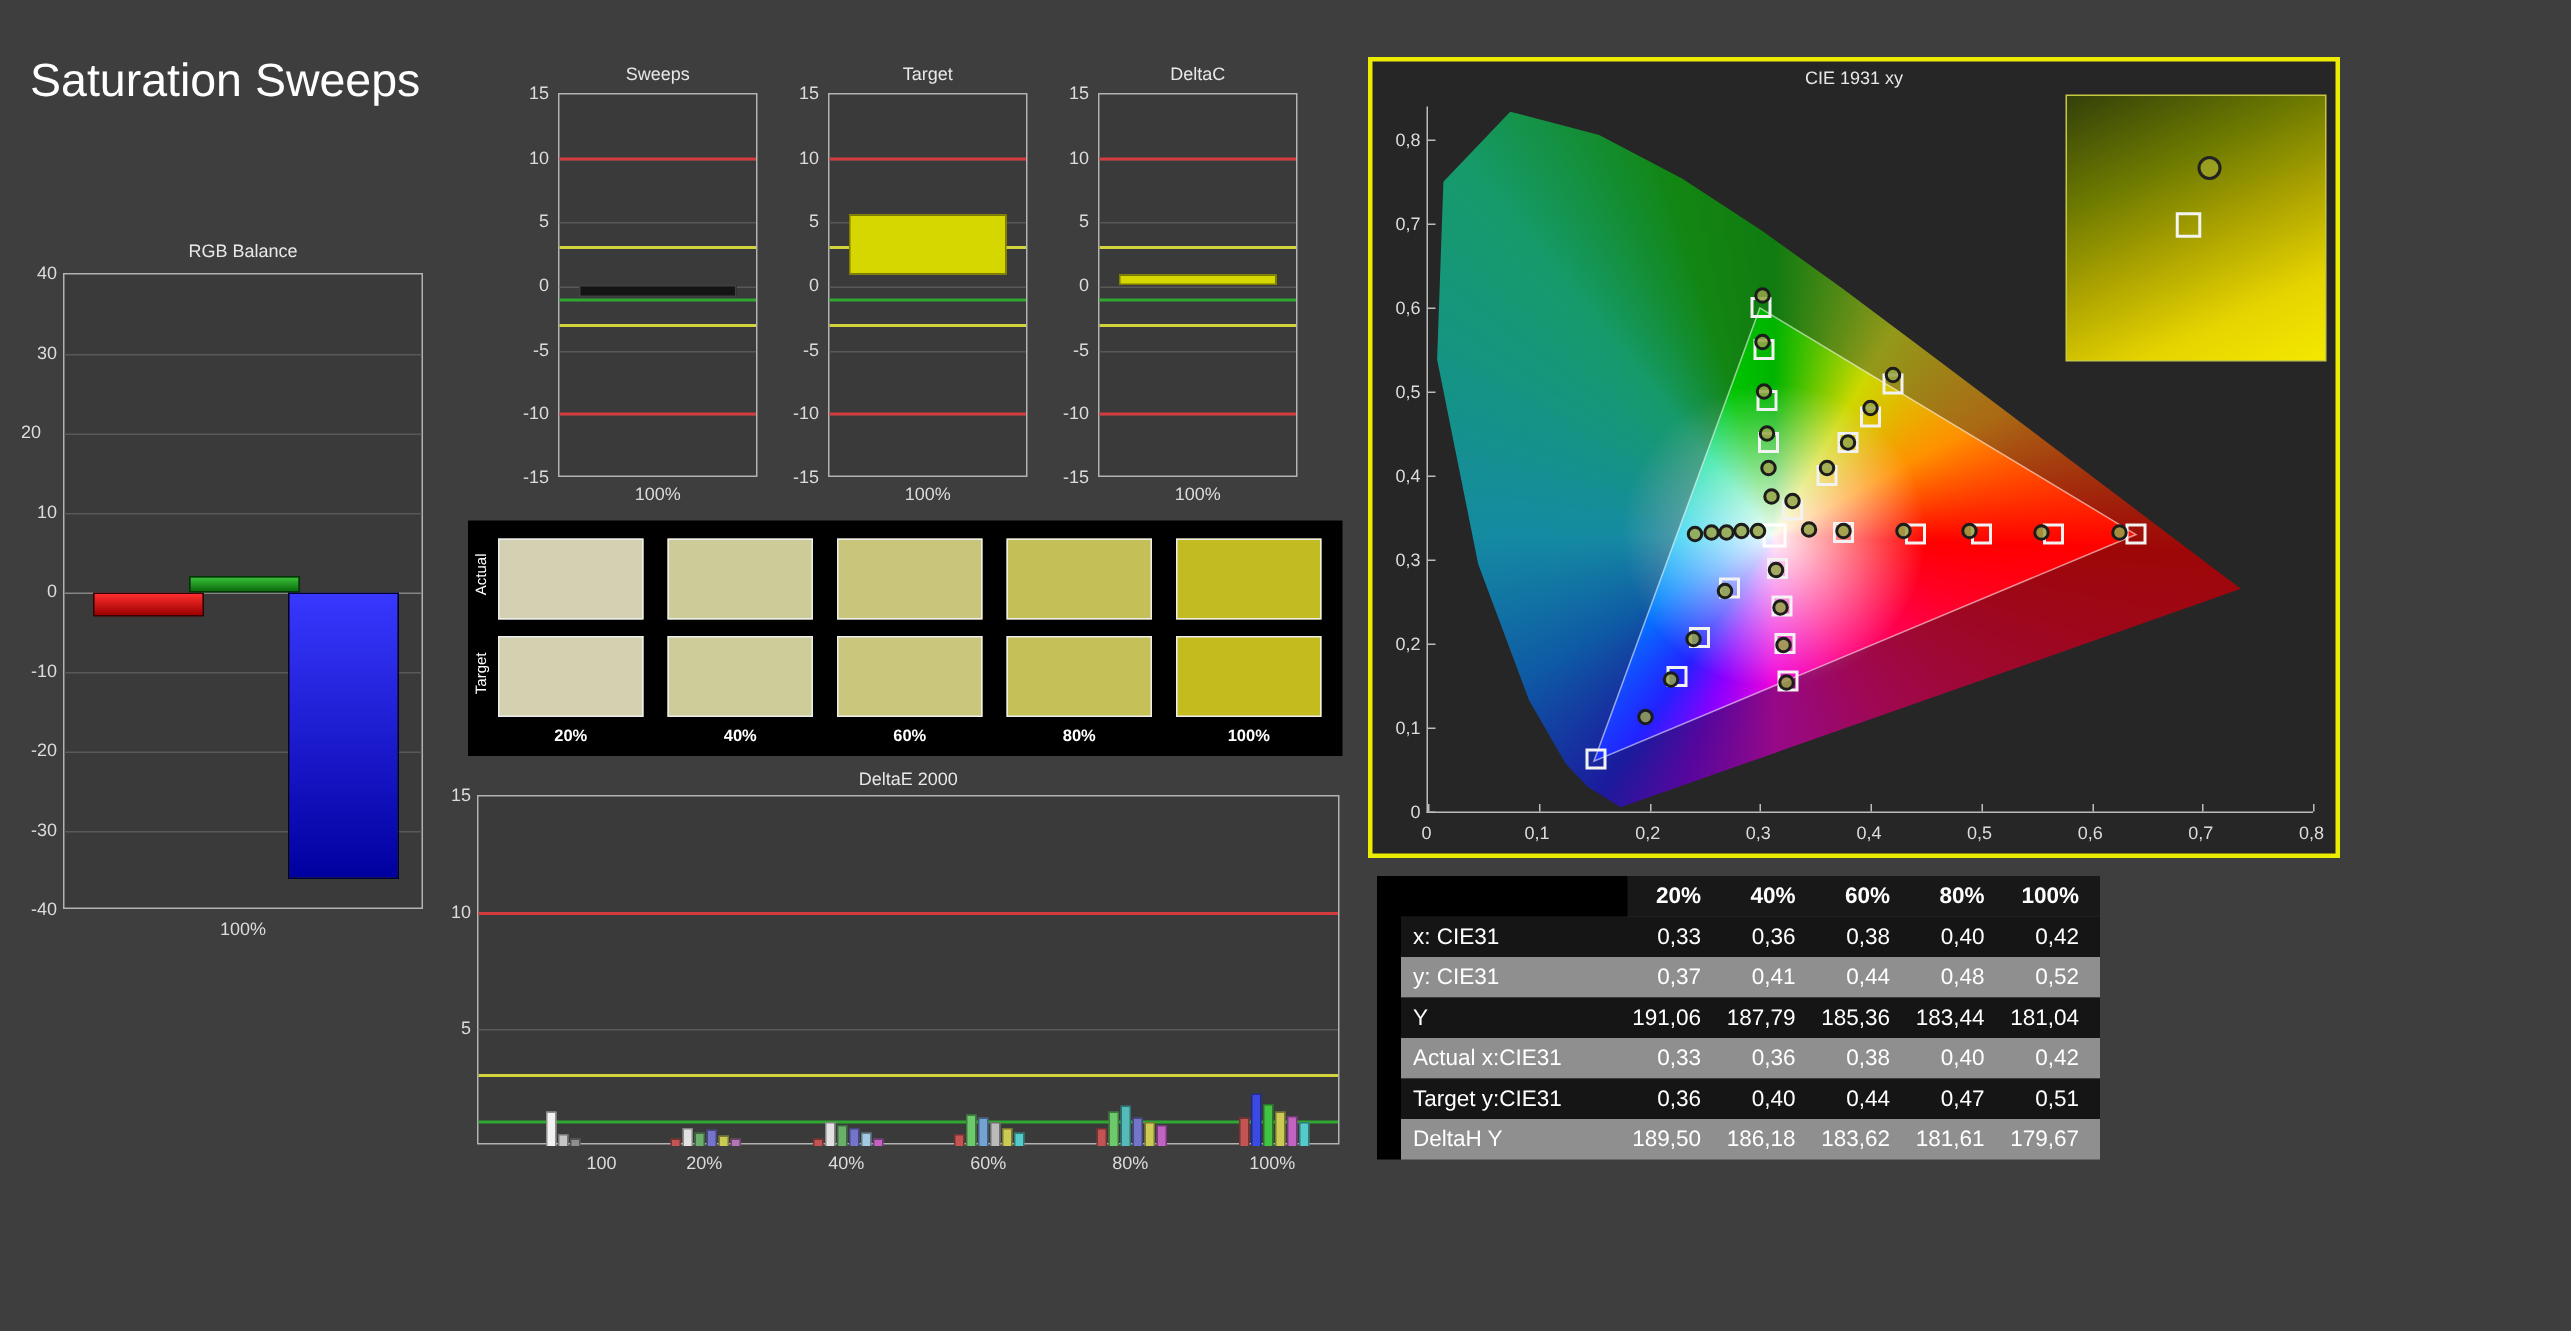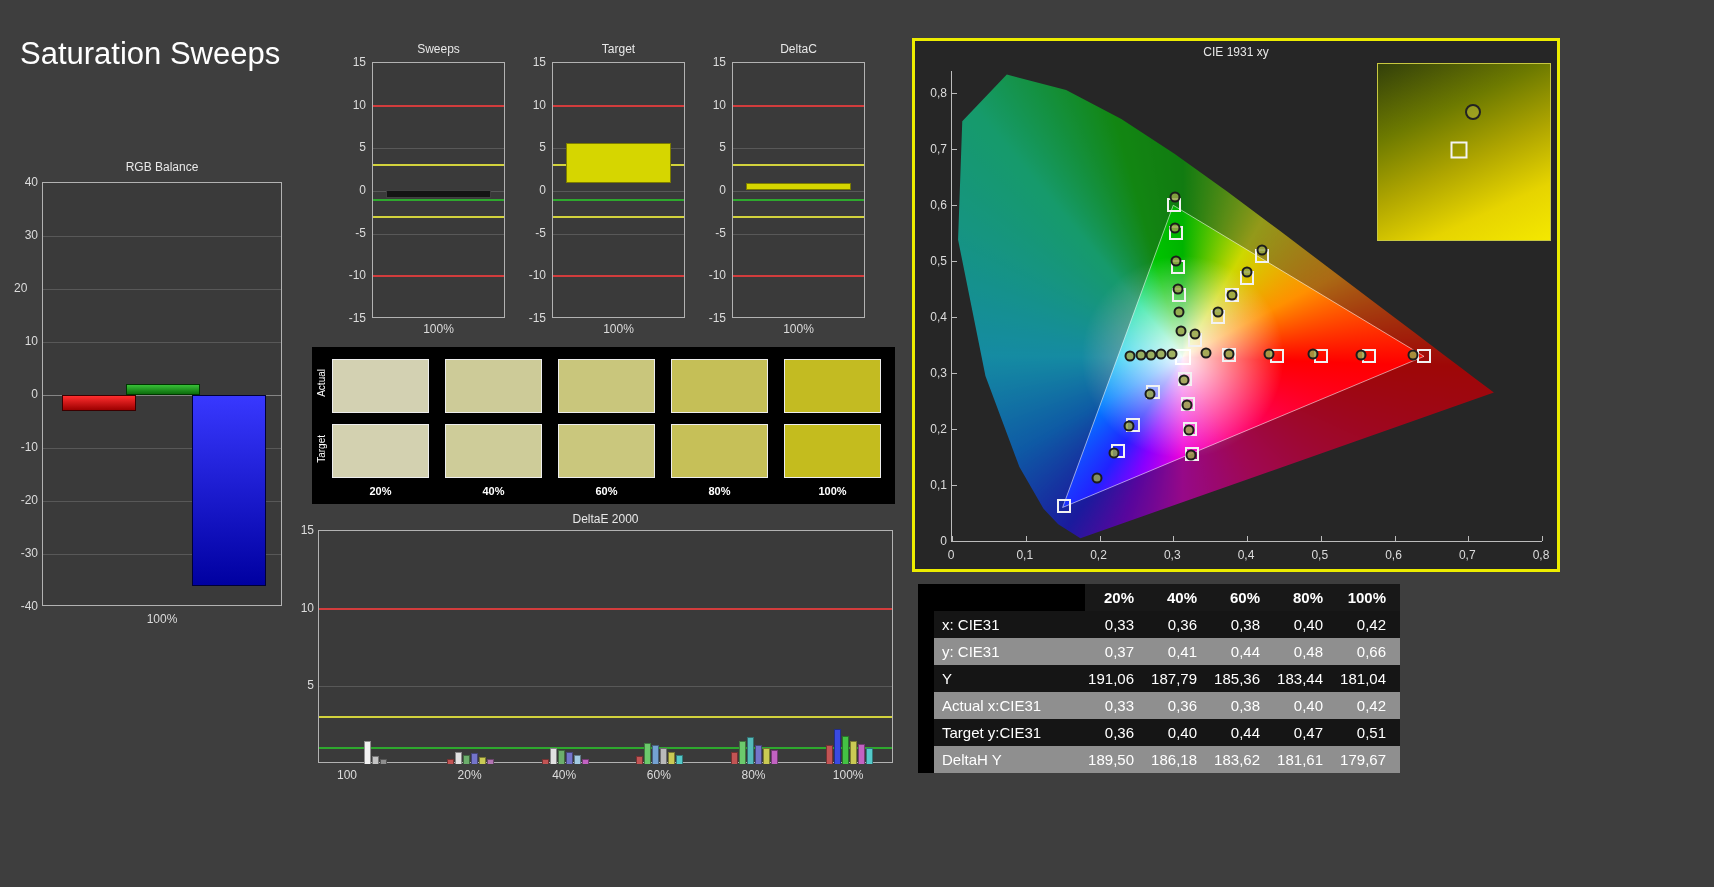--- a/index.html
+++ b/index.html
@@ -243,21 +243,21 @@
         <div class="vbar" style="left: 506.65px; width: 7px; top: 214.36px; height: 18.64px; background: rgb(194, 84, 84); border-top: 1px solid rgba(0, 0, 0, 0.4); border-right: 1px solid rgba(0, 0, 0, 0.4); border-bottom: none; border-left: 1px solid rgba(0, 0, 0, 0.4); border-image: initial;"></div>
         <div class="vbar" style="left: 514.65px; width: 7px; top: 198.05px; height: 34.95px; background: rgb(58, 74, 226); border-top: 1px solid rgba(0, 0, 0, 0.4); border-right: 1px solid rgba(0, 0, 0, 0.4); border-bottom: none; border-left: 1px solid rgba(0, 0, 0, 0.4); border-image: initial;"></div>
         <div class="vbar" style="left: 522.65px; width: 7px; top: 205.04px; height: 27.96px; background: rgb(68, 194, 68); border-top: 1px solid rgba(0, 0, 0, 0.4); border-right: 1px solid rgba(0, 0, 0, 0.4); border-bottom: none; border-left: 1px solid rgba(0, 0, 0, 0.4); border-image: initial;"></div>
         <div class="vbar" style="left: 530.65px; width: 7px; top: 210.477px; height: 22.5233px; background: rgb(202, 202, 84); border-top: 1px solid rgba(0, 0, 0, 0.4); border-right: 1px solid rgba(0, 0, 0, 0.4); border-bottom: none; border-left: 1px solid rgba(0, 0, 0, 0.4); border-image: initial;"></div>
         <div class="vbar" style="left: 538.65px; width: 7px; top: 212.807px; height: 20.1933px; background: rgb(194, 98, 194); border-top: 1px solid rgba(0, 0, 0, 0.4); border-right: 1px solid rgba(0, 0, 0, 0.4); border-bottom: none; border-left: 1px solid rgba(0, 0, 0, 0.4); border-image: initial;"></div>
         <div class="vbar" style="left: 546.65px; width: 7px; top: 216.69px; height: 16.31px; background: rgb(84, 202, 202); border-top: 1px solid rgba(0, 0, 0, 0.4); border-right: 1px solid rgba(0, 0, 0, 0.4); border-bottom: none; border-left: 1px solid rgba(0, 0, 0, 0.4); border-image: initial;"></div>
       </div>
   <div class="tick-label" style="left: 0px; width: 18px; top: 10px; text-align: right;">15</div>
       <div class="tick-label" style="left: 0px; width: 18px; top: 87.6667px; text-align: right;">10</div>
       <div class="tick-label" style="left: 0px; width: 18px; top: 165.333px; text-align: right;">5</div>
-      <div class="tick-label" style="left: 41px; width: 50px; top: 255px; text-align: left;">100</div>
+      <div class="tick-label" style="left: 65px; width: 50px; top: 255px; text-align: right;">100</div>
       <div class="tick-label" style="left: 148.57px; width: 50px; top: 255px; text-align: center;">20%</div>
       <div class="tick-label" style="left: 243.215px; width: 50px; top: 255px; text-align: center;">40%</div>
       <div class="tick-label" style="left: 337.86px; width: 50px; top: 255px; text-align: center;">60%</div>
       <div class="tick-label" style="left: 432.505px; width: 50px; top: 255px; text-align: center;">80%</div>
       <div class="tick-label" style="left: 527.15px; width: 50px; top: 255px; text-align: center;">100%</div>
     </section>
 
   <section class="cie-panel">
     <div class="chart-title cie-title">CIE 1931 xy</div>
     <div class="cie-plot" id="cie-plot">
@@ -381,21 +381,21 @@
           <div class="tcell">0,38</div>
           <div class="tcell">0,40</div>
           <div class="tcell">0,42</div>
         </div>
         <div class="trow gray">
           <div class="tcell-label">y: CIE31</div>
           <div class="tcell">0,37</div>
           <div class="tcell">0,41</div>
           <div class="tcell">0,44</div>
           <div class="tcell">0,48</div>
-          <div class="tcell">0,66</div>
+          <div class="tcell">0,52</div>
         </div>
         <div class="trow dark">
           <div class="tcell-label">Y</div>
           <div class="tcell">191,06</div>
           <div class="tcell">187,79</div>
           <div class="tcell">185,36</div>
           <div class="tcell">183,44</div>
           <div class="tcell">181,04</div>
         </div>
         <div class="trow gray">

